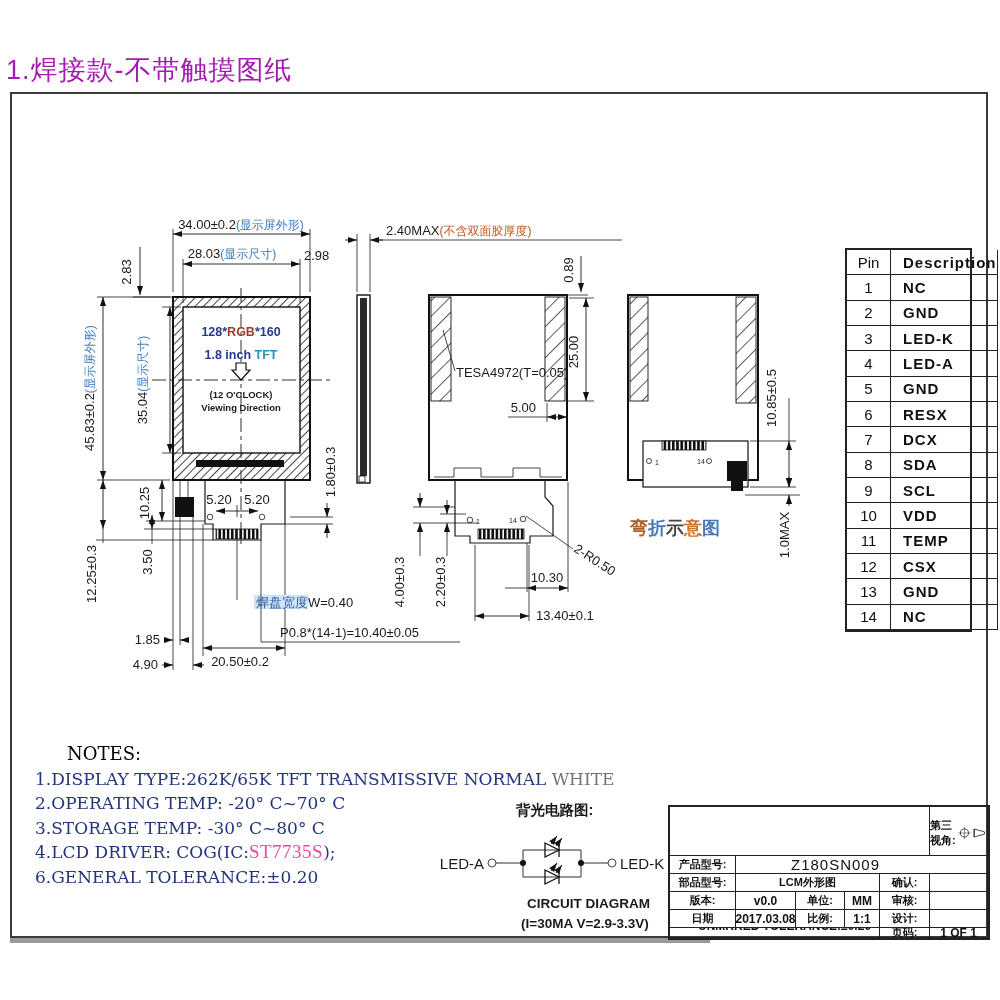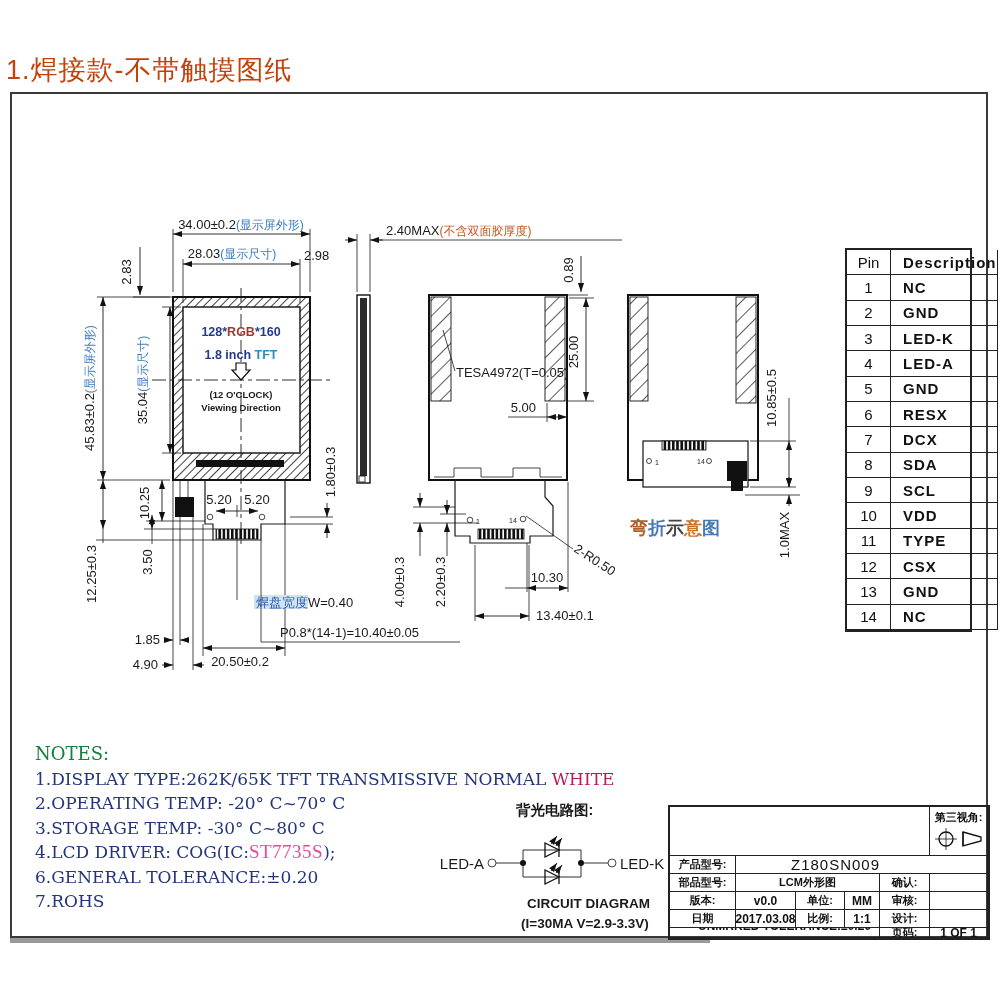--- a/index.html
+++ b/index.html
@@ -1,19 +1,19 @@
 <!DOCTYPE html>
 <html><head>
 <meta charset="utf-8">
 <style>
   html,body{margin:0;padding:0;background:#fff;}
   #page{position:relative;width:1000px;height:1000px;background:#fff;overflow:hidden;
         font-family:"Liberation Sans",sans-serif;color:#111;}
   
-  #page-title{position:absolute;left:6px;top:52px;font-size:27px;color:#c2410c;letter-spacing:1px;}
+  #page-title{position:absolute;left:6px;top:52px;font-size:27px;color:#a21caf;letter-spacing:1px;}
   
   #sheet{position:absolute;left:10px;top:92px;width:978px;height:846px;border:2px solid #3a3a3a;box-sizing:border-box;}
   #sheet-shadow{position:absolute;left:10px;top:938px;width:700px;height:5px;background:#9a9a9a;}
   
   #draw{position:absolute;left:0;top:0;width:1000px;height:1000px;}
   svg text{font-family:"Liberation Sans",sans-serif;fill:#1a1a1a;}
   .dt{font-size:13px;}
   .cn{fill:#3b7bbf;font-size:12px;}
   .cno{fill:#c2561e;font-size:12px;}
   .ol2{fill:none;stroke:#1a1a1a;stroke-width:1.2;}
@@ -25,31 +25,31 @@
   
   #pin-table{position:absolute;left:845px;top:248px;width:127px;height:384px;border:2px solid #222;
              box-sizing:border-box;display:grid;grid-template-columns:44px 1fr;grid-auto-rows:25.35px;}
   #pin-table div{border-right:1px solid #222;border-bottom:1px solid #222;display:flex;align-items:center;
                  font-size:15px;box-sizing:border-box;}
   #pin-table .pc{justify-content:center;}
   #pin-table .dc{padding-left:12px;letter-spacing:1px;font-weight:bold;}
   #pin-table .hd{font-size:15px;}
   
   #notes{position:absolute;left:35px;top:742px;font-family:"DejaVu Serif",serif;color:#24357e;font-size:17px;line-height:24.5px;white-space:nowrap;}
-  #notes .nt{color:#15803d;font-size:18px;}
-  #notes .hl{color:#be185d;}
+  #notes .nt{color:#000000;font-size:18px;margin-left:32px;}
+  #notes .hl{color:#737373;}
   #notes .ic{color:#ec4899;font-family:Liberation Serif, serif;font-size:19px;letter-spacing:0.5px;}
   
   #tb{position:absolute;left:668px;top:805px;width:322px;height:135px;border:2px solid #222;box-sizing:border-box;
       display:grid;grid-template-columns:66px 60px 49px 35px 50px 1fr;grid-template-rows:49px 18px 18px 18px 18px 1fr;}
   #tb div{border-right:1px solid #222;border-bottom:1px solid #222;box-sizing:border-box;display:flex;
           align-items:center;justify-content:center;font-size:11px;font-weight:bold;overflow:hidden;}
   #tb .pv{font-size:15px;font-weight:normal;justify-content:flex-start;padding-left:55px;letter-spacing:1px;}
   #tb .v12{font-size:12px;}
-  #tb .ta{flex-direction:column;justify-content:flex-start;padding-top:3px;}
+  #tb .ta{justify-content:flex-start;padding-top:3px;}
 </style>
 </head>
 <body>
 
 <div id="page">
 
   <div id="page-title">1.焊接款-不带触摸图纸</div>
   <div id="sheet"></div>
   <div id="sheet-shadow"></div>
 
@@ -292,37 +292,36 @@
       <div class="dc">RESX</div>
       <div class="pc">7</div>
       <div class="dc">DCX</div>
       <div class="pc">8</div>
       <div class="dc">SDA</div>
       <div class="pc">9</div>
       <div class="dc">SCL</div>
       <div class="pc">10</div>
       <div class="dc">VDD</div>
       <div class="pc">11</div>
-      <div class="dc">TYPE</div>
+      <div class="dc">TEMP</div>
       <div class="pc">12</div>
       <div class="dc">CSX</div>
       <div class="pc">13</div>
       <div class="dc">GND</div>
       <div class="pc">14</div>
       <div class="dc">NC</div>
     </div>
 
   <div id="notes">
     <div class="nt">NOTES:</div>
     <div><span>1.DISPLAY TYPE:262K/65K TFT TRANSMISSIVE NORMAL </span><span class="hl">WHITE</span></div>
     <div>2.OPERATING TEMP: -20° C~70° C</div>
     <div>3.STORAGE TEMP: -30° C~80° C</div>
     <div><span>4.LCD DRIVER: COG(IC:</span><span class="ic">ST7735S</span><span>);</span></div>
     <div>6.GENERAL TOLERANCE:±0.20</div>
-    <div>7.ROHS</div>
   </div>
 
   <div id="tb">
     <div style="grid-column:1/6;"></div>
     <div class="ta">
       <span>第三视角:</span>
       <svg width="52" height="28" viewBox="0 0 52 28">
         <circle cx="13" cy="14" r="7" fill="none" stroke="#111" stroke-width="1.3"></circle>
         <line x1="13" y1="3" x2="13" y2="25" stroke="#111" stroke-width="0.8"></line>
         <line x1="2" y1="14" x2="24" y2="14" stroke="#111" stroke-width="0.8"></line>

